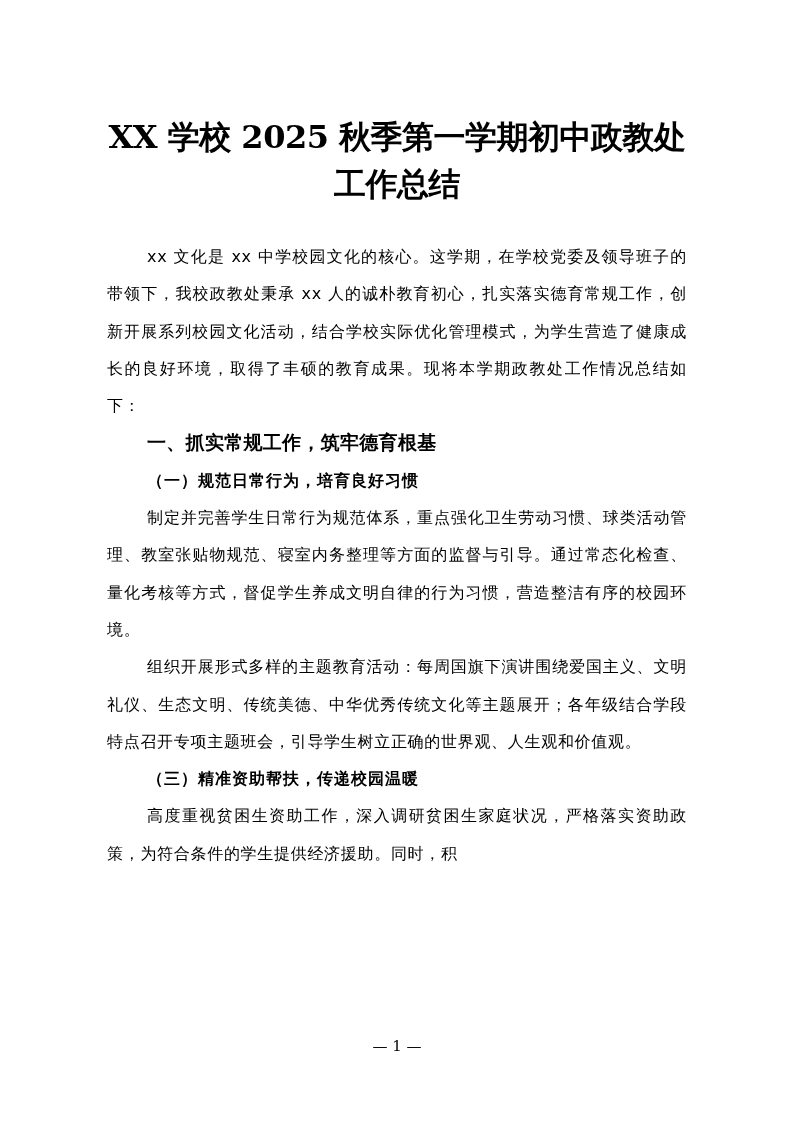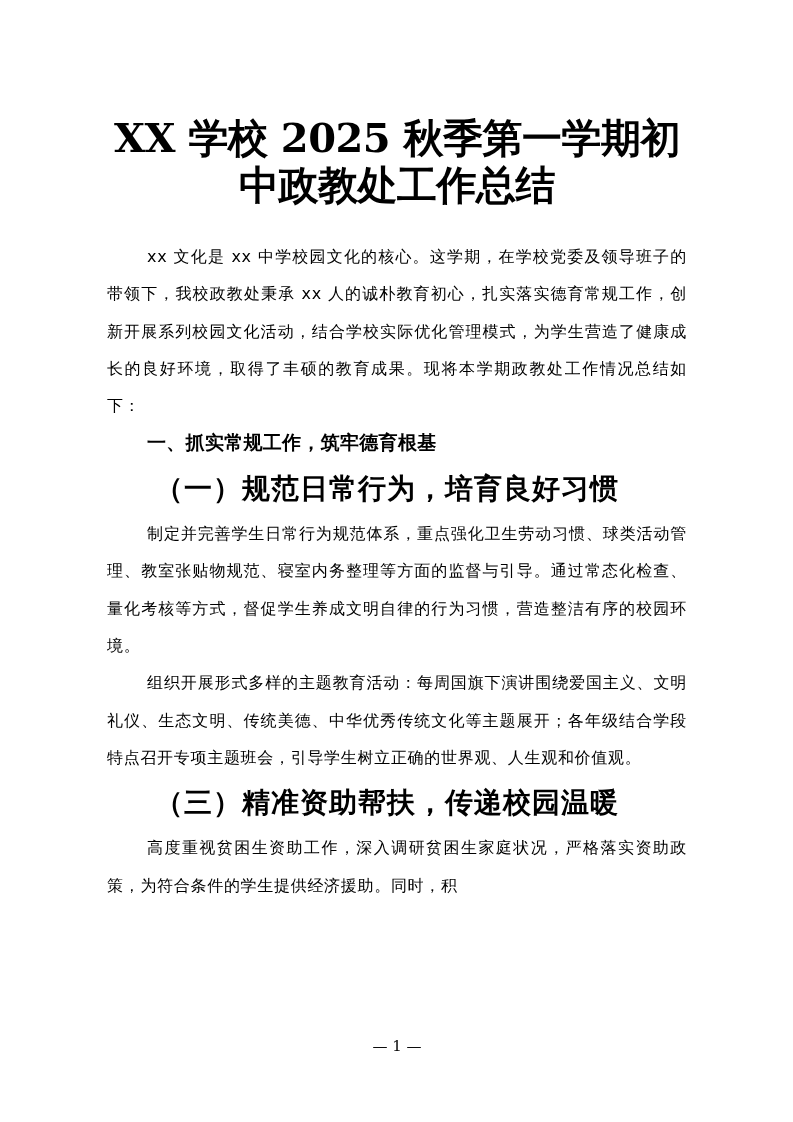--- a/index.html
+++ b/index.html
@@ -23,21 +23,21 @@
       height: 1122px;
     }
     .title {
       position: absolute;
       left: 0;
       top: 114px;
       width: 580px;
       text-align: center;
       font-family: "DejaVu Serif", "Liberation Serif", serif;
       font-weight: bold;
-      font-size: 40px;
+      font-size: 32px;
       line-height: 47px;
       letter-spacing: -0.5px;
       margin: 0;
     }
     .body {
       position: absolute;
       left: 0;
       top: 238px;
       width: 580px;
     }
@@ -55,24 +55,24 @@
     .h1 {
       margin: 0;
       font-family: "DejaVu Sans", "Liberation Sans", sans-serif;
       font-weight: bold;
       font-size: 19px;
       line-height: 37.3px;
       text-indent: 40px;
       letter-spacing: 0.3px;
     }
     .h2 {
-      margin: 8px;
+      margin: 0;
       font-family: "DejaVu Serif", "Liberation Serif", serif;
       font-weight: bold;
-      font-size: 28px;
+      font-size: 16px;
       line-height: 37.3px;
       text-indent: 40px;
       letter-spacing: 1px;
     }
     .page-number {
       position: absolute;
       left: 0;
       top: 1037px;
       width: 580px;
       text-align: center;

